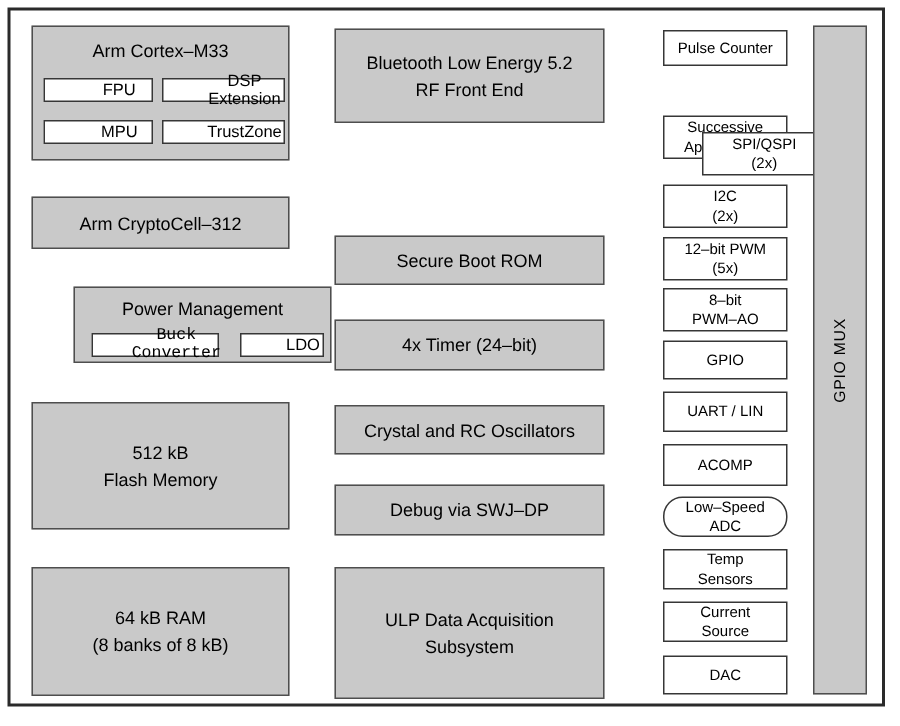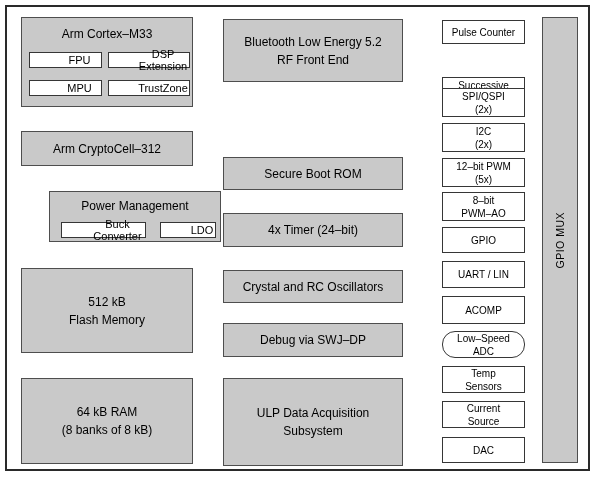--- a/index.html
+++ b/index.html
@@ -57,21 +57,21 @@
       <span>TrustZone</span>
     </div>
   </div>
 
   <div class="box gray" style="left:21px;top:131px;width:172px;height:35px;">
     <span>Arm CryptoCell–312</span>
   </div>
 
   <div class="box gray has-title power" style="left:21px;top:191px;width:172px;height:51px;margin-left:28px;">
     <span class="box-title">Power Management</span>
-    <div class="sub" style="left:11px;top:30px;width:85px;height:16px;">
+    <div class="sub" style="left:11px;top:30px;width:85px;height:16px;font-family:Liberation Mono, monospace;">
       <span>Buck Converter</span>
     </div>
     <div class="sub" style="left:110px;top:30px;width:56px;height:16px;">
       <span>LDO</span>
     </div>
   </div>
 
   <div class="box gray" style="left:21px;top:268px;width:172px;height:85px;">
     <span class="line">512 kB</span>
     <span class="line">Flash Memory</span>
@@ -111,21 +111,21 @@
 
   <div class="box white rc" style="left:442px;top:20px;width:83px;height:24px;">
     <span>Pulse Counter</span>
   </div>
 
   <div class="box white rc" style="left:442px;top:53px;width:83px;height:29px;margin-top:24px;">
     <span class="line">Successive</span>
     <span class="line">Approx ADC</span>
   </div>
 
-  <div class="box white rc" style="left:442px;top:88px;width:83px;height:29px;align-items:center;">
+  <div class="box white rc" style="left:468px;top:88px;width:83px;height:29px;align-items:center;">
     <span class="line">SPI/QSPI</span>
     <span class="line">(2x)</span>
   </div>
 
   <div class="box white rc" style="left:442px;top:123px;width:83px;height:29px;">
     <span class="line">I2C</span>
     <span class="line">(2x)</span>
   </div>
 
   <div class="box white rc" style="left:442px;top:158px;width:83px;height:29px;">

